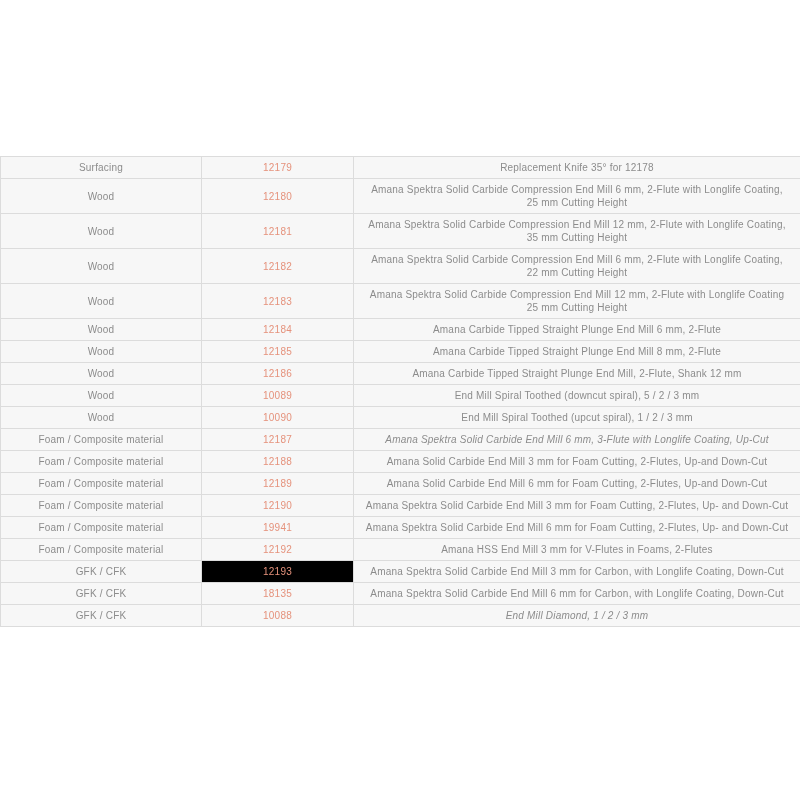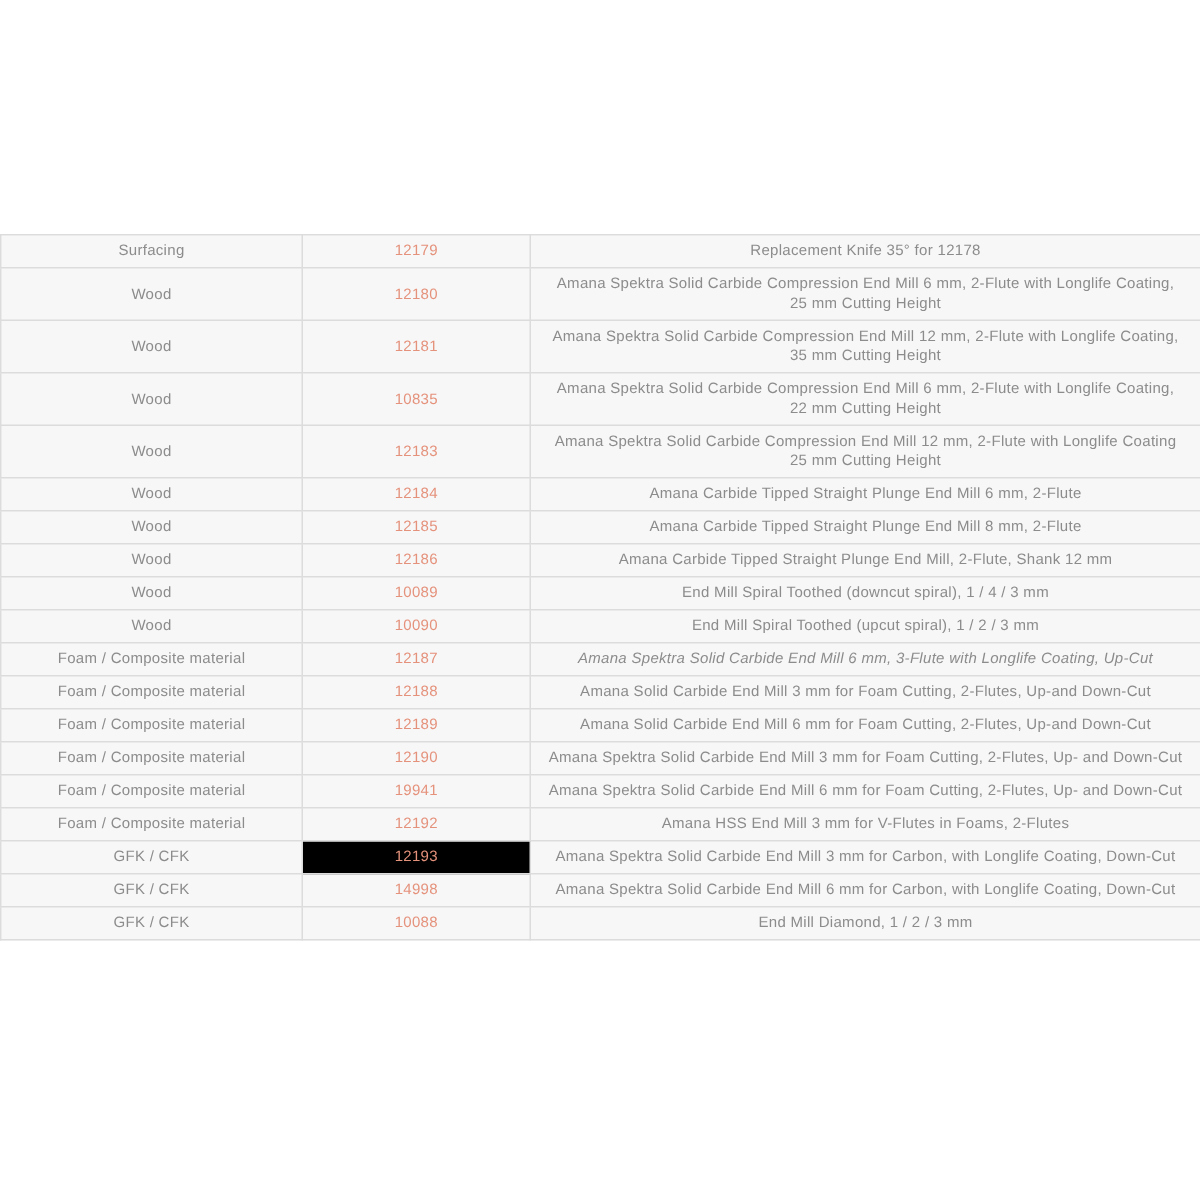--- a/index.html
+++ b/index.html
@@ -70,21 +70,21 @@
             <td class="col-number" style="background: rgb(247, 247, 247); border-color: rgb(220, 220, 220); color: rgb(229, 146, 124);">12180</td>
             <td class="col-desc" style="background: rgb(247, 247, 247); border-color: rgb(220, 220, 220); color: rgb(140, 140, 140);">Amana Spektra Solid Carbide Compression  End  Mill 6 mm, 2-Flute with  Longlife Coating, 25 mm Cutting Height</td>
           </tr>
           <tr>
             <td class="col-material" style="background: rgb(247, 247, 247); border-color: rgb(220, 220, 220); color: rgb(140, 140, 140);">Wood</td>
             <td class="col-number" style="background: rgb(247, 247, 247); border-color: rgb(220, 220, 220); color: rgb(229, 146, 124);">12181</td>
             <td class="col-desc" style="background: rgb(247, 247, 247); border-color: rgb(220, 220, 220); color: rgb(140, 140, 140);">Amana Spektra Solid Carbide Compression  End  Mill 12 mm, 2-Flute with  Longlife Coating, 35 mm Cutting Height</td>
           </tr>
           <tr>
             <td class="col-material" style="background: rgb(247, 247, 247); border-color: rgb(220, 220, 220); color: rgb(140, 140, 140);">Wood</td>
-            <td class="col-number" style="background: rgb(247, 247, 247); border-color: rgb(220, 220, 220); color: rgb(229, 146, 124);">10835</td>
+            <td class="col-number" style="background: rgb(247, 247, 247); border-color: rgb(220, 220, 220); color: rgb(229, 146, 124);">12182</td>
             <td class="col-desc" style="background: rgb(247, 247, 247); border-color: rgb(220, 220, 220); color: rgb(140, 140, 140);">Amana Spektra Solid Carbide Compression  End  Mill 6 mm, 2-Flute with  Longlife Coating, 22 mm Cutting Height</td>
           </tr>
           <tr>
             <td class="col-material" style="background: rgb(247, 247, 247); border-color: rgb(220, 220, 220); color: rgb(140, 140, 140);">Wood</td>
             <td class="col-number" style="background: rgb(247, 247, 247); border-color: rgb(220, 220, 220); color: rgb(229, 146, 124);">12183</td>
             <td class="col-desc" style="background: rgb(247, 247, 247); border-color: rgb(220, 220, 220); color: rgb(140, 140, 140);">Amana Spektra Solid Carbide Compression  End  Mill 12 mm, 2-Flute with  Longlife Coating 25 mm Cutting Height</td>
           </tr>
           <tr>
             <td class="col-material" style="background: rgb(247, 247, 247); border-color: rgb(220, 220, 220); color: rgb(140, 140, 140);">Wood</td>
             <td class="col-number" style="background: rgb(247, 247, 247); border-color: rgb(220, 220, 220); color: rgb(229, 146, 124);">12184</td>
@@ -96,21 +96,21 @@
             <td class="col-desc" style="background: rgb(247, 247, 247); border-color: rgb(220, 220, 220); color: rgb(140, 140, 140);">Amana Carbide Tipped Straight  Plunge  End  Mill 8 mm, 2-Flute</td>
           </tr>
           <tr>
             <td class="col-material" style="background: rgb(247, 247, 247); border-color: rgb(220, 220, 220); color: rgb(140, 140, 140);">Wood</td>
             <td class="col-number" style="background: rgb(247, 247, 247); border-color: rgb(220, 220, 220); color: rgb(229, 146, 124);">12186</td>
             <td class="col-desc" style="background: rgb(247, 247, 247); border-color: rgb(220, 220, 220); color: rgb(140, 140, 140);">Amana Carbide Tipped Straight  Plunge  End  Mill, 2-Flute, Shank 12 mm</td>
           </tr>
           <tr>
             <td class="col-material" style="background: rgb(247, 247, 247); border-color: rgb(220, 220, 220); color: rgb(140, 140, 140);">Wood</td>
             <td class="col-number" style="background: rgb(247, 247, 247); border-color: rgb(220, 220, 220); color: rgb(229, 146, 124);">10089</td>
-            <td class="col-desc" style="background: rgb(247, 247, 247); border-color: rgb(220, 220, 220); color: rgb(140, 140, 140);">End  Mill Spiral Toothed (downcut spiral), 1 / 4 / 3 mm</td>
+            <td class="col-desc" style="background: rgb(247, 247, 247); border-color: rgb(220, 220, 220); color: rgb(140, 140, 140);">End  Mill Spiral Toothed (downcut spiral), 5 / 2 / 3 mm</td>
           </tr>
           <tr>
             <td class="col-material" style="background: rgb(247, 247, 247); border-color: rgb(220, 220, 220); color: rgb(140, 140, 140);">Wood</td>
             <td class="col-number" style="background: rgb(247, 247, 247); border-color: rgb(220, 220, 220); color: rgb(229, 146, 124); margin-top: 28px;">10090</td>
             <td class="col-desc" style="background: rgb(247, 247, 247); border-color: rgb(220, 220, 220); color: rgb(140, 140, 140);">End  Mill Spiral Toothed (upcut spiral), 1 / 2 / 3 mm</td>
           </tr>
           <tr>
             <td class="col-material" style="background: rgb(247, 247, 247); border-color: rgb(220, 220, 220); color: rgb(140, 140, 140);">Foam / Composite material</td>
             <td class="col-number" style="background: rgb(247, 247, 247); border-color: rgb(220, 220, 220); color: rgb(229, 146, 124);">12187</td>
             <td class="col-desc" style="background: rgb(247, 247, 247); border-color: rgb(220, 220, 220); color: rgb(140, 140, 140); font-style: italic;">Amana Spektra Solid Carbide  End  Mill 6 mm, 3-Flute with  Longlife Coating, Up-Cut</td>
@@ -140,24 +140,24 @@
             <td class="col-number" style="background: rgb(247, 247, 247); border-color: rgb(220, 220, 220); color: rgb(229, 146, 124);">12192</td>
             <td class="col-desc" style="background: rgb(247, 247, 247); border-color: rgb(220, 220, 220); color: rgb(140, 140, 140);">Amana  HSS  End  Mill 3 mm for V-Flutes in  Foams, 2-Flutes</td>
           </tr>
           <tr>
             <td class="col-material" style="background: rgb(247, 247, 247); border-color: rgb(220, 220, 220); color: rgb(140, 140, 140);">GFK / CFK</td>
             <td class="col-number" style="background: #000000; border-color: rgb(220, 220, 220); color: rgb(229, 146, 124);">12193</td>
             <td class="col-desc" style="background: rgb(247, 247, 247); border-color: rgb(220, 220, 220); color: rgb(140, 140, 140);">Amana Spektra Solid Carbide  End  Mill 3 mm for Carbon, with  Longlife Coating,  Down-Cut</td>
           </tr>
           <tr>
             <td class="col-material" style="background: rgb(247, 247, 247); border-color: rgb(220, 220, 220); color: rgb(140, 140, 140);">GFK / CFK</td>
-            <td class="col-number" style="background: rgb(247, 247, 247); border-color: rgb(220, 220, 220); color: rgb(229, 146, 124);">14998</td>
+            <td class="col-number" style="background: rgb(247, 247, 247); border-color: rgb(220, 220, 220); color: rgb(229, 146, 124);">18135</td>
             <td class="col-desc" style="background: rgb(247, 247, 247); border-color: rgb(220, 220, 220); color: rgb(140, 140, 140);">Amana Spektra Solid Carbide  End  Mill 6 mm for Carbon, with  Longlife Coating,  Down-Cut</td>
           </tr>
           <tr>
             <td class="col-material" style="background: rgb(247, 247, 247); border-color: rgb(220, 220, 220); color: rgb(140, 140, 140);">GFK / CFK</td>
             <td class="col-number" style="background: rgb(247, 247, 247); border-color: rgb(220, 220, 220); color: rgb(229, 146, 124);">10088</td>
-            <td class="col-desc" style="background: rgb(247, 247, 247); border-color: rgb(220, 220, 220); color: rgb(140, 140, 140);">End  Mill  Diamond, 1 / 2 / 3 mm</td>
+            <td class="col-desc" style="background: rgb(247, 247, 247); border-color: rgb(220, 220, 220); color: rgb(140, 140, 140); font-style: italic;">End  Mill  Diamond, 1 / 2 / 3 mm</td>
           </tr>
         </tbody>
     </table>
   </div>
 </div>
 
 </body></html>

